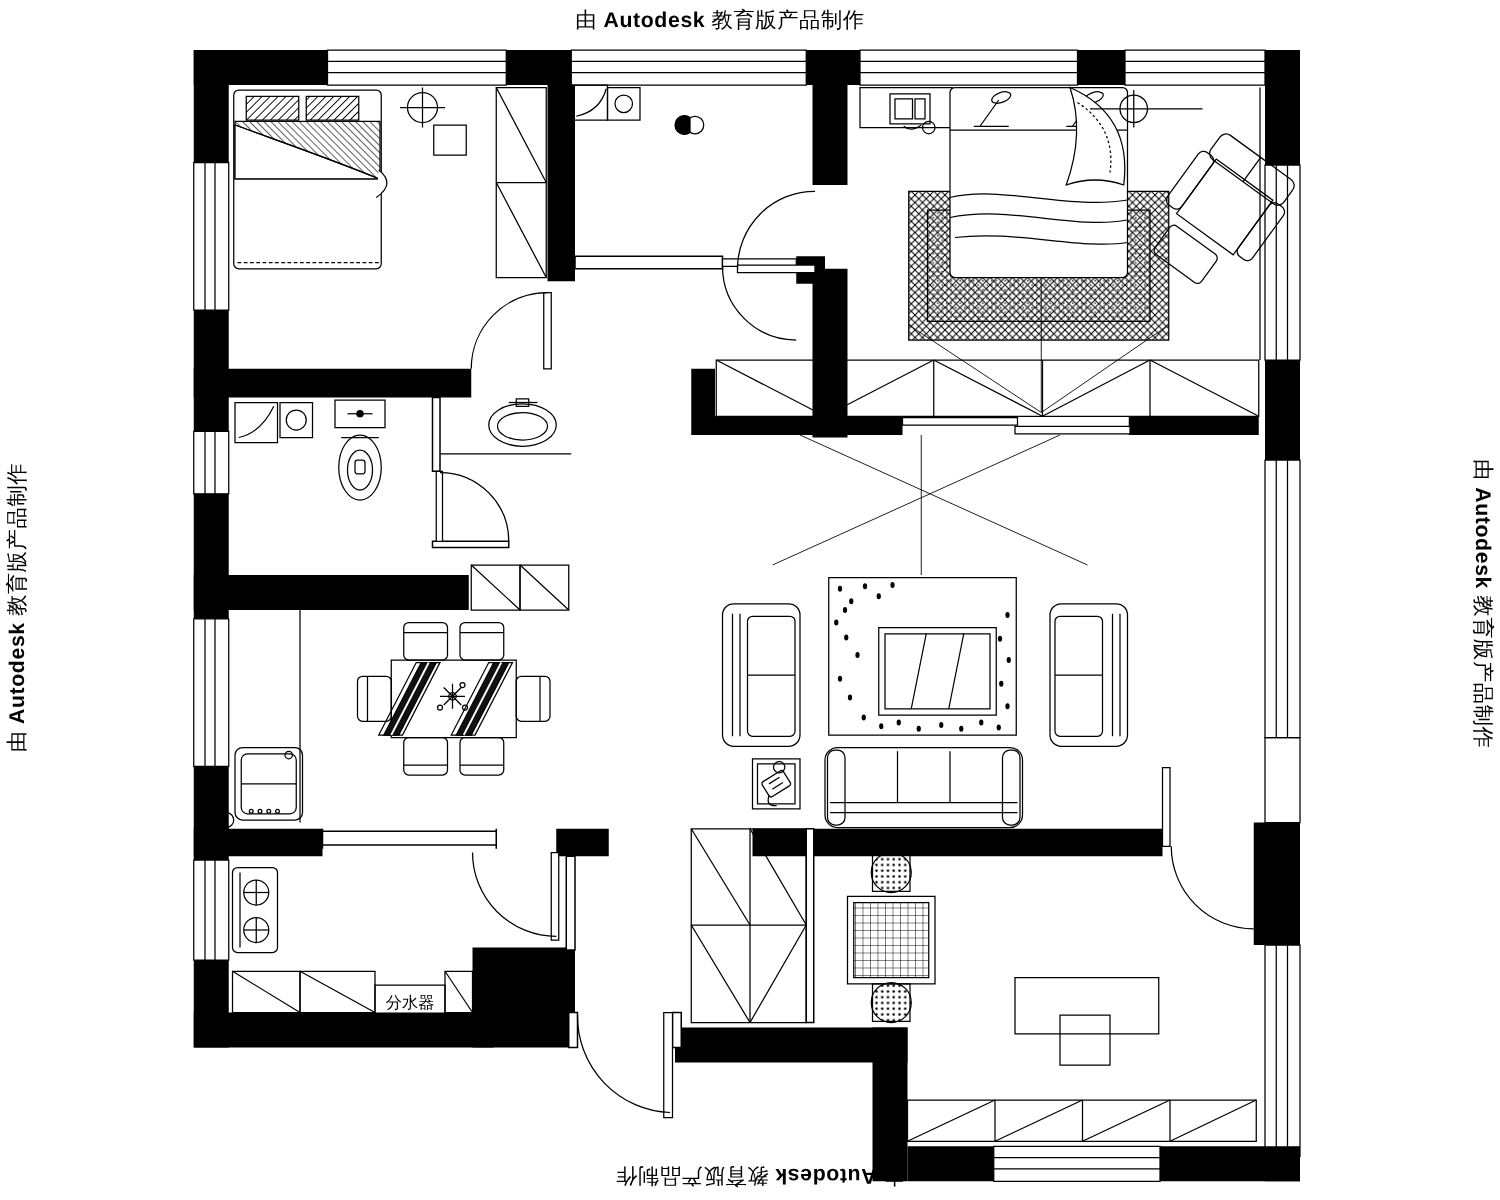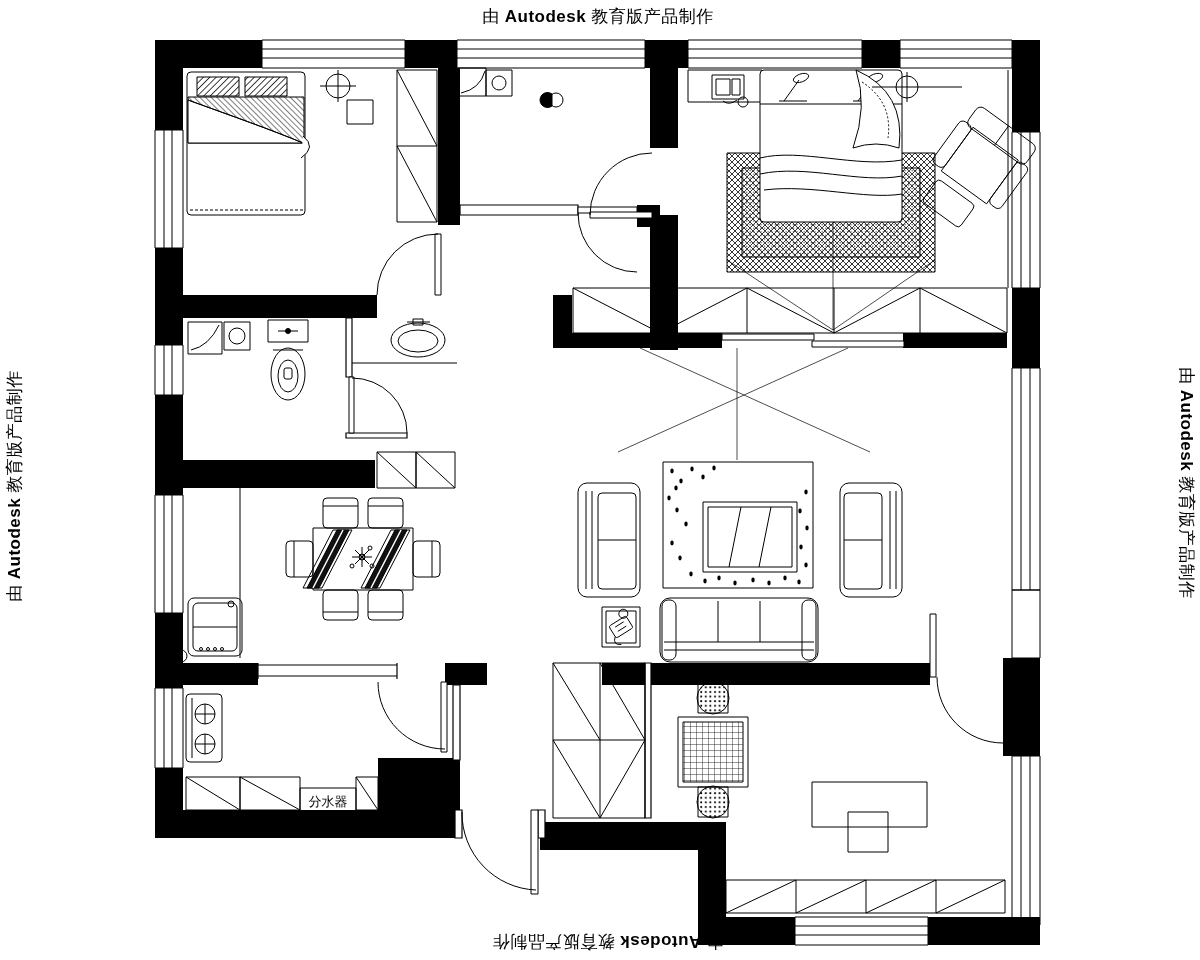--- a/index.html
+++ b/index.html
@@ -1,20 +1,20 @@
 <!DOCTYPE html>
 <html><head>
 <meta charset="utf-8">
 <style>
   html,body{margin:0;padding:0;background:#fff;}
   body{width:1200px;height:960px;position:relative;overflow:hidden;
        font-family:"Liberation Sans","DejaVu Sans",sans-serif;color:#000;}
   .wm{position:absolute;white-space:nowrap;font-size:17px;letter-spacing:.5px;}
   .wm .brand{font-weight:bold;margin:0 5px;}
-  .wm-top{left:598px;top:16px;transform:translate(-50%,-50%);text-align:right;}
+  .wm-top{left:576px;top:16px;transform:translate(-50%,-50%);text-align:right;}
   .wm-bottom{left:608px;top:941px;transform:translate(-50%,-50%) rotate(180deg);}
   .wm-left{left:14px;top:486px;transform:translate(-50%,-50%) rotate(-90deg);}
   .wm-right{left:1186px;top:483px;transform:translate(-50%,-50%) rotate(90deg);}
   svg{position:absolute;left:0;top:0;}
   svg *{vector-effect:non-scaling-stroke;}
 </style>
 </head>
 <body>
 
 <div class="wm wm-top"><span>由</span><span class="brand">Autodesk</span><span>教育版产品制作</span></div>

